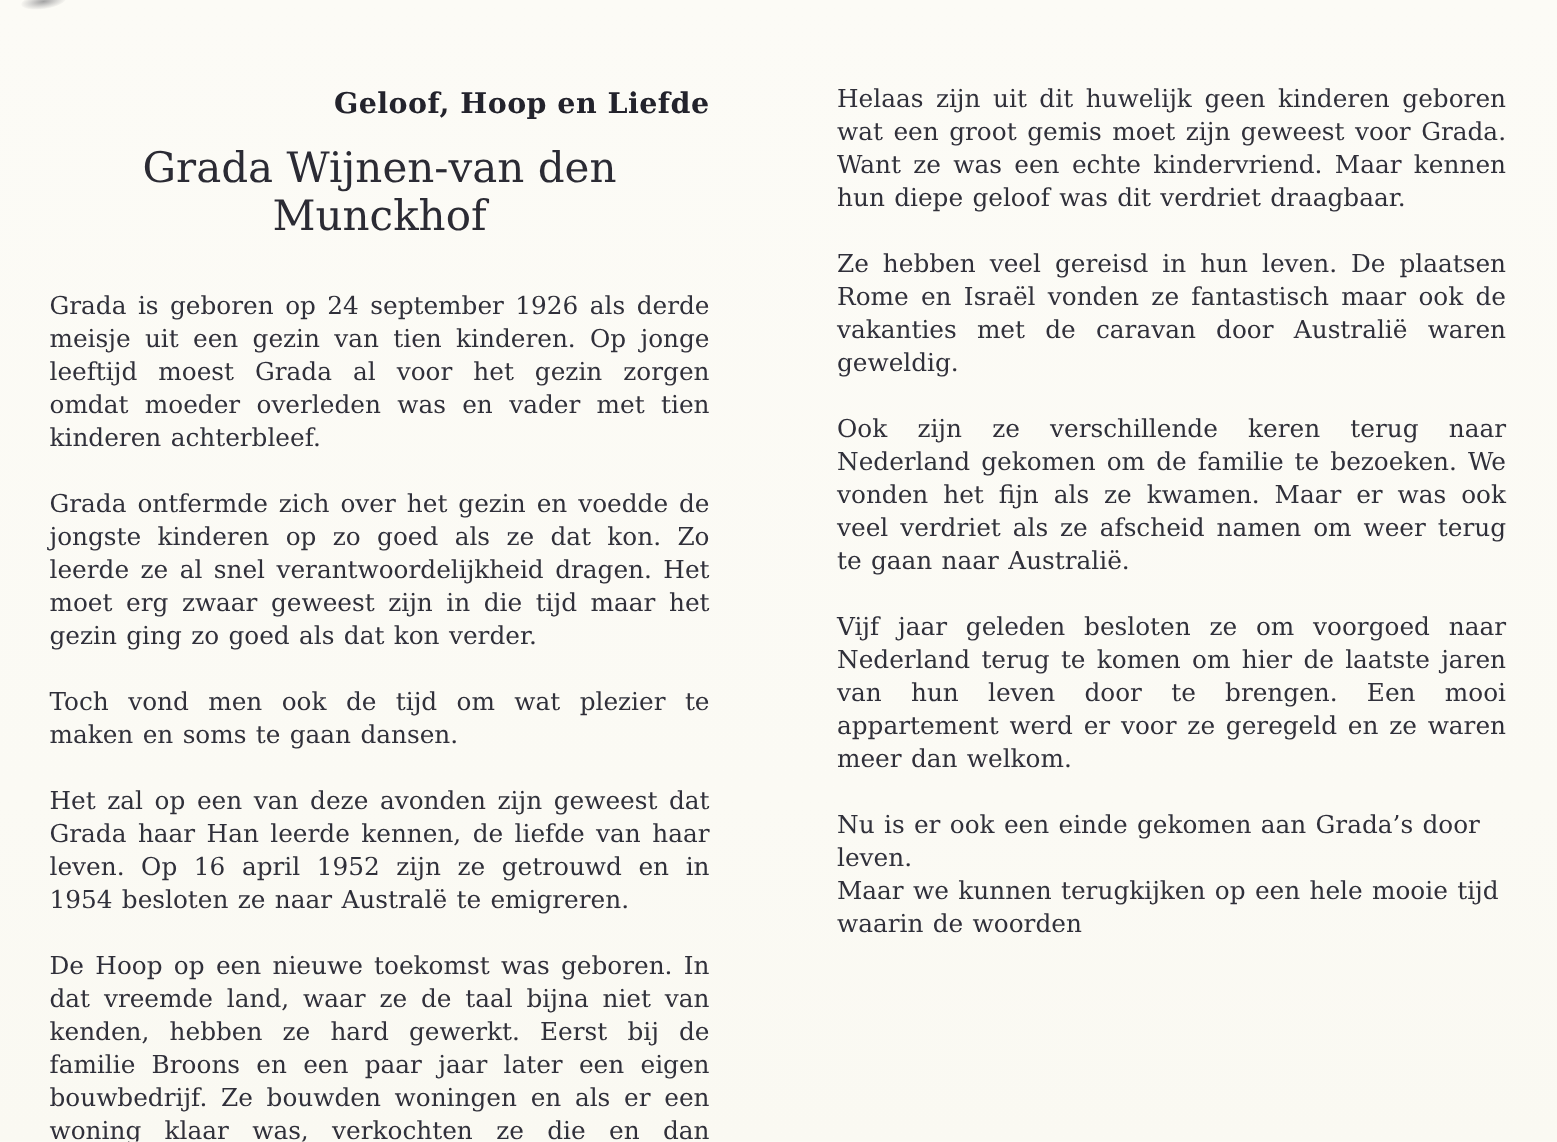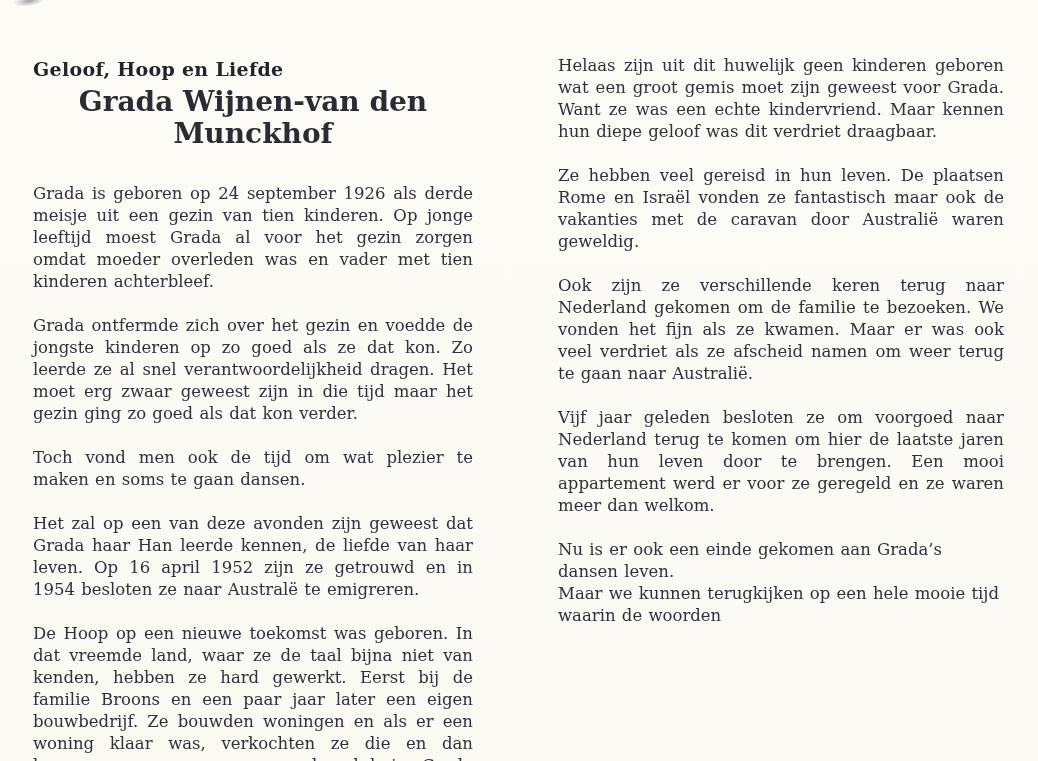--- a/index.html
+++ b/index.html
@@ -39,34 +39,34 @@
     left: 33px;
     width: 440px;
     top: 58px;
   }
   .col-right {
     left: 558px;
     width: 446px;
     top: 55px;
   }
   .motto {
-    text-align: left;
+    text-align: right;
     font-weight: bold;
     font-size: 19px;
     line-height: 23px;
     color: #23232c;
     letter-spacing: 0.3px;
   }
   .card-title {
     text-align: center;
     font-size: 28px;
     line-height: 32px;
-    margin-top: 5px;
+    margin-top: 15px;
     color: #2b2b34;
-    font-weight: bold;
+    font-weight: normal;
   }
   .para {
     font-size: 16.5px;
     line-height: 22px;
     text-align: justify;
     margin-top: 22px;
     word-spacing: 1px;
   }
   .col-left .para-first {
     margin-top: 33px;
@@ -98,18 +98,18 @@
 
   </div>
 
   <div class="col col-right">
     <div class="para">Helaas zijn uit dit huwelijk geen kinderen geboren wat een groot gemis moet zijn geweest voor Grada. Want ze was een echte kindervriend. Maar kennen hun diepe geloof was dit verdriet draagbaar.</div>
     <div class="para">Ze hebben veel gereisd in hun leven. De plaatsen Rome en Israël vonden ze fantastisch maar ook de vakanties met de caravan door Australië waren geweldig.</div>
     <div class="para">Ook zijn ze verschillende keren terug naar Nederland gekomen om de familie te bezoeken. We vonden het fijn als ze kwamen. Maar er was ook veel verdriet als ze afscheid namen om weer terug te gaan naar Australië.</div>
     <div class="para">Vijf jaar geleden besloten ze om voorgoed naar Nederland terug te komen om hier de laatste jaren van hun leven door te brengen. Een mooi appartement werd er voor ze geregeld en ze waren meer dan welkom.</div>
 
     <div class="para" style="text-align:left;">
-      <div class="line-block">Nu is er ook een einde gekomen aan Grada’s dansen leven.</div>
+      <div class="line-block">Nu is er ook een einde gekomen aan Grada’s door leven.</div>
       <div class="line-block">Maar we kunnen terugkijken op een hele mooie tijd waarin de woorden</div>
     </div>
 
   </div>
 </div>
 
 </body></html>

